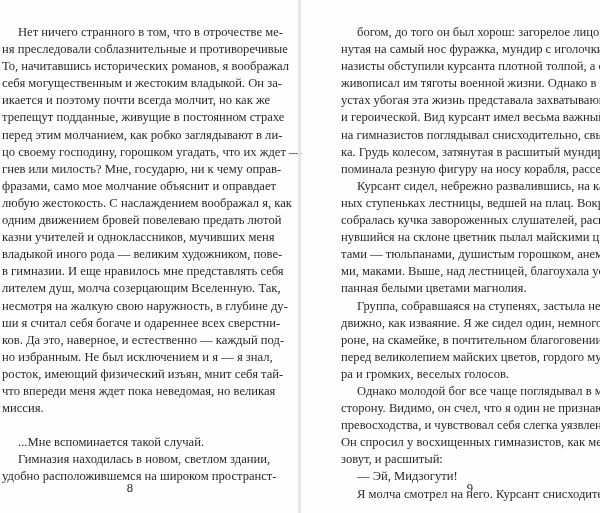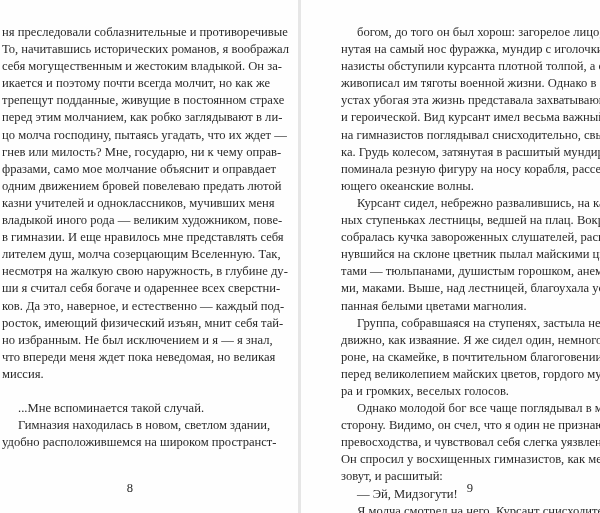--- a/index.html
+++ b/index.html
@@ -19,39 +19,41 @@
   .pagenum { position: absolute; top: 481px; font-size: 12.6px; width: 100%; text-align: center; }
   .page.left .pagenum { left: 0; width: 260px; }
   .page.right .pagenum { left: 40px; width: 260px; }
 </style>
 </head>
 <body>
 
 <div class="page left">
   <div class="text" id="left-text">
       <div>
+        <span class="line indent">Нет ничего странного в том, что в отрочестве ме-</span>
         <span class="line">ня преследовали соблазнительные и противоречивые</span>
         <span class="line">То, начитавшись исторических романов, я воображал</span>
         <span class="line">себя могущественным и жестоким владыкой. Он за-</span>
         <span class="line">икается и поэтому почти всегда молчит, но как же</span>
         <span class="line">трепещут подданные, живущие в постоянном страхе</span>
         <span class="line">перед этим молчанием, как робко заглядывают в ли-</span>
-        <span class="line">цо молча господину, пытаясь угадать, что их ждет —</span>
+        <span class="line">цо своему господину, горошком угадать, что их ждет —</span>
         <span class="line">гнев или милость? Мне, государю, ни к чему оправ-</span>
         <span class="line">фразами, само мое молчание объяснит и оправдает</span>
+        <span class="line">любую жестокость. С наслаждением воображал я, как</span>
         <span class="line">одним движением бровей повелеваю предать лютой</span>
         <span class="line">казни учителей и одноклассников, мучивших меня</span>
         <span class="line">владыкой иного рода — великим художником, пове-</span>
         <span class="line">в гимназии. И еще нравилось мне представлять себя</span>
         <span class="line">лителем душ, молча созерцающим Вселенную. Так,</span>
         <span class="line">несмотря на жалкую свою наружность, в глубине ду-</span>
         <span class="line">ши я считал себя богаче и одареннее всех сверстни-</span>
         <span class="line">ков. Да это, наверное, и естественно — каждый под-</span>
+        <span class="line">но избранным. Не был исключением и я — я знал,</span>
         <span class="line">росток, имеющий физический изъян, мнит себя тай-</span>
-        <span class="line">но избранным. Не был исключением и я — я знал,</span>
         <span class="line">что впереди меня ждет пока неведомая, но великая</span>
         <span class="line last">миссия.</span>
       </div>
       <span class="gap"></span>
       <div>
         <span class="line indent last">...Мне вспоминается такой случай.</span>
       </div>
       <div>
         <span class="line indent">Гимназия находилась в новом, светлом здании,</span>
         <span class="line">удобно расположившемся на широком пространст-</span>
@@ -65,21 +67,20 @@
       <div>
         <span class="line indent">богом, до того он был хорош: загорелое лицо, надви-</span>
         <span class="line">нутая на самый нос фуражка, мундир с иголочки. Гим-</span>
         <span class="line">назисты обступили курсанта плотной толпой, а он</span>
         <span class="line">живописал им тяготы военной жизни. Однако в его</span>
         <span class="line">устах убогая эта жизнь представала захватывающей</span>
         <span class="line">и героической. Вид курсант имел весьма важный и</span>
         <span class="line">на гимназистов поглядывал снисходительно, свысо-</span>
         <span class="line">ка. Грудь колесом, затянутая в расшитый мундир, на-</span>
         <span class="line">поминала резную фигуру на носу корабля, рассека-</span>
-        <span class="line last">ющего океанские волны.</span>
       </div>
       <div>
         <span class="line indent">Курсант сидел, небрежно развалившись, на камен-</span>
         <span class="line">ных ступеньках лестницы, ведшей на плац. Вокруг</span>
         <span class="line">собралась кучка завороженных слушателей, раски-</span>
         <span class="line">нувшийся на склоне цветник пылал майскими цве-</span>
         <span class="line">тами — тюльпанами, душистым горошком, анемона-</span>
         <span class="line">ми, маками. Выше, над лестницей, благоухала усы-</span>
         <span class="line last">панная белыми цветами магнолия.</span>
       </div>

